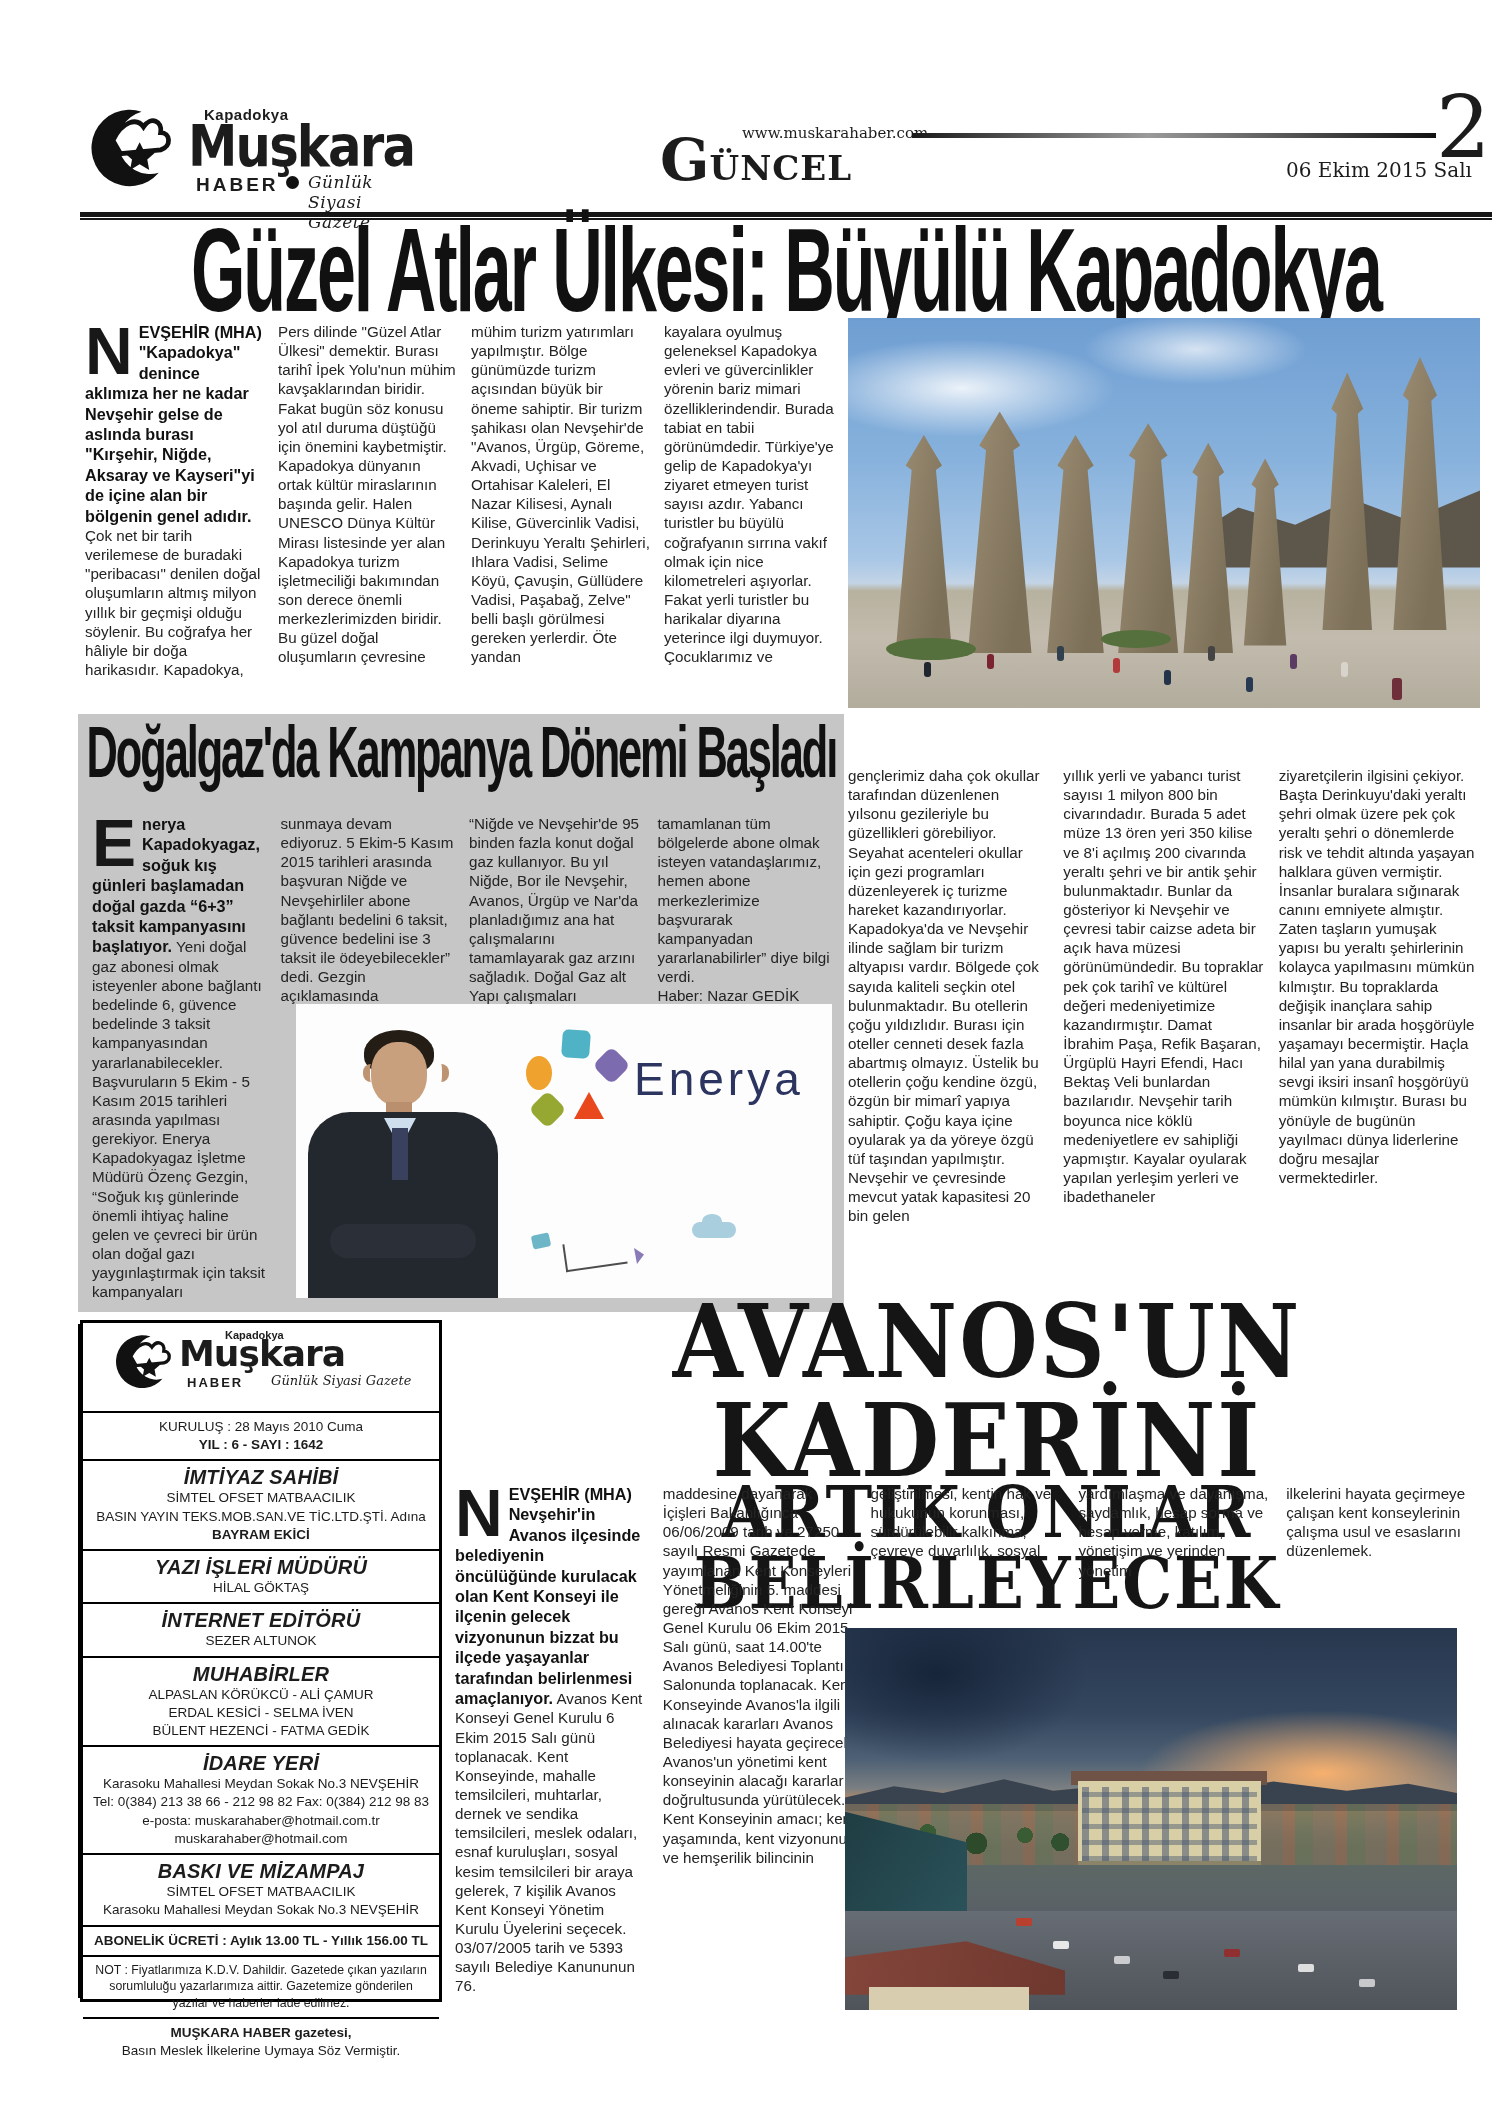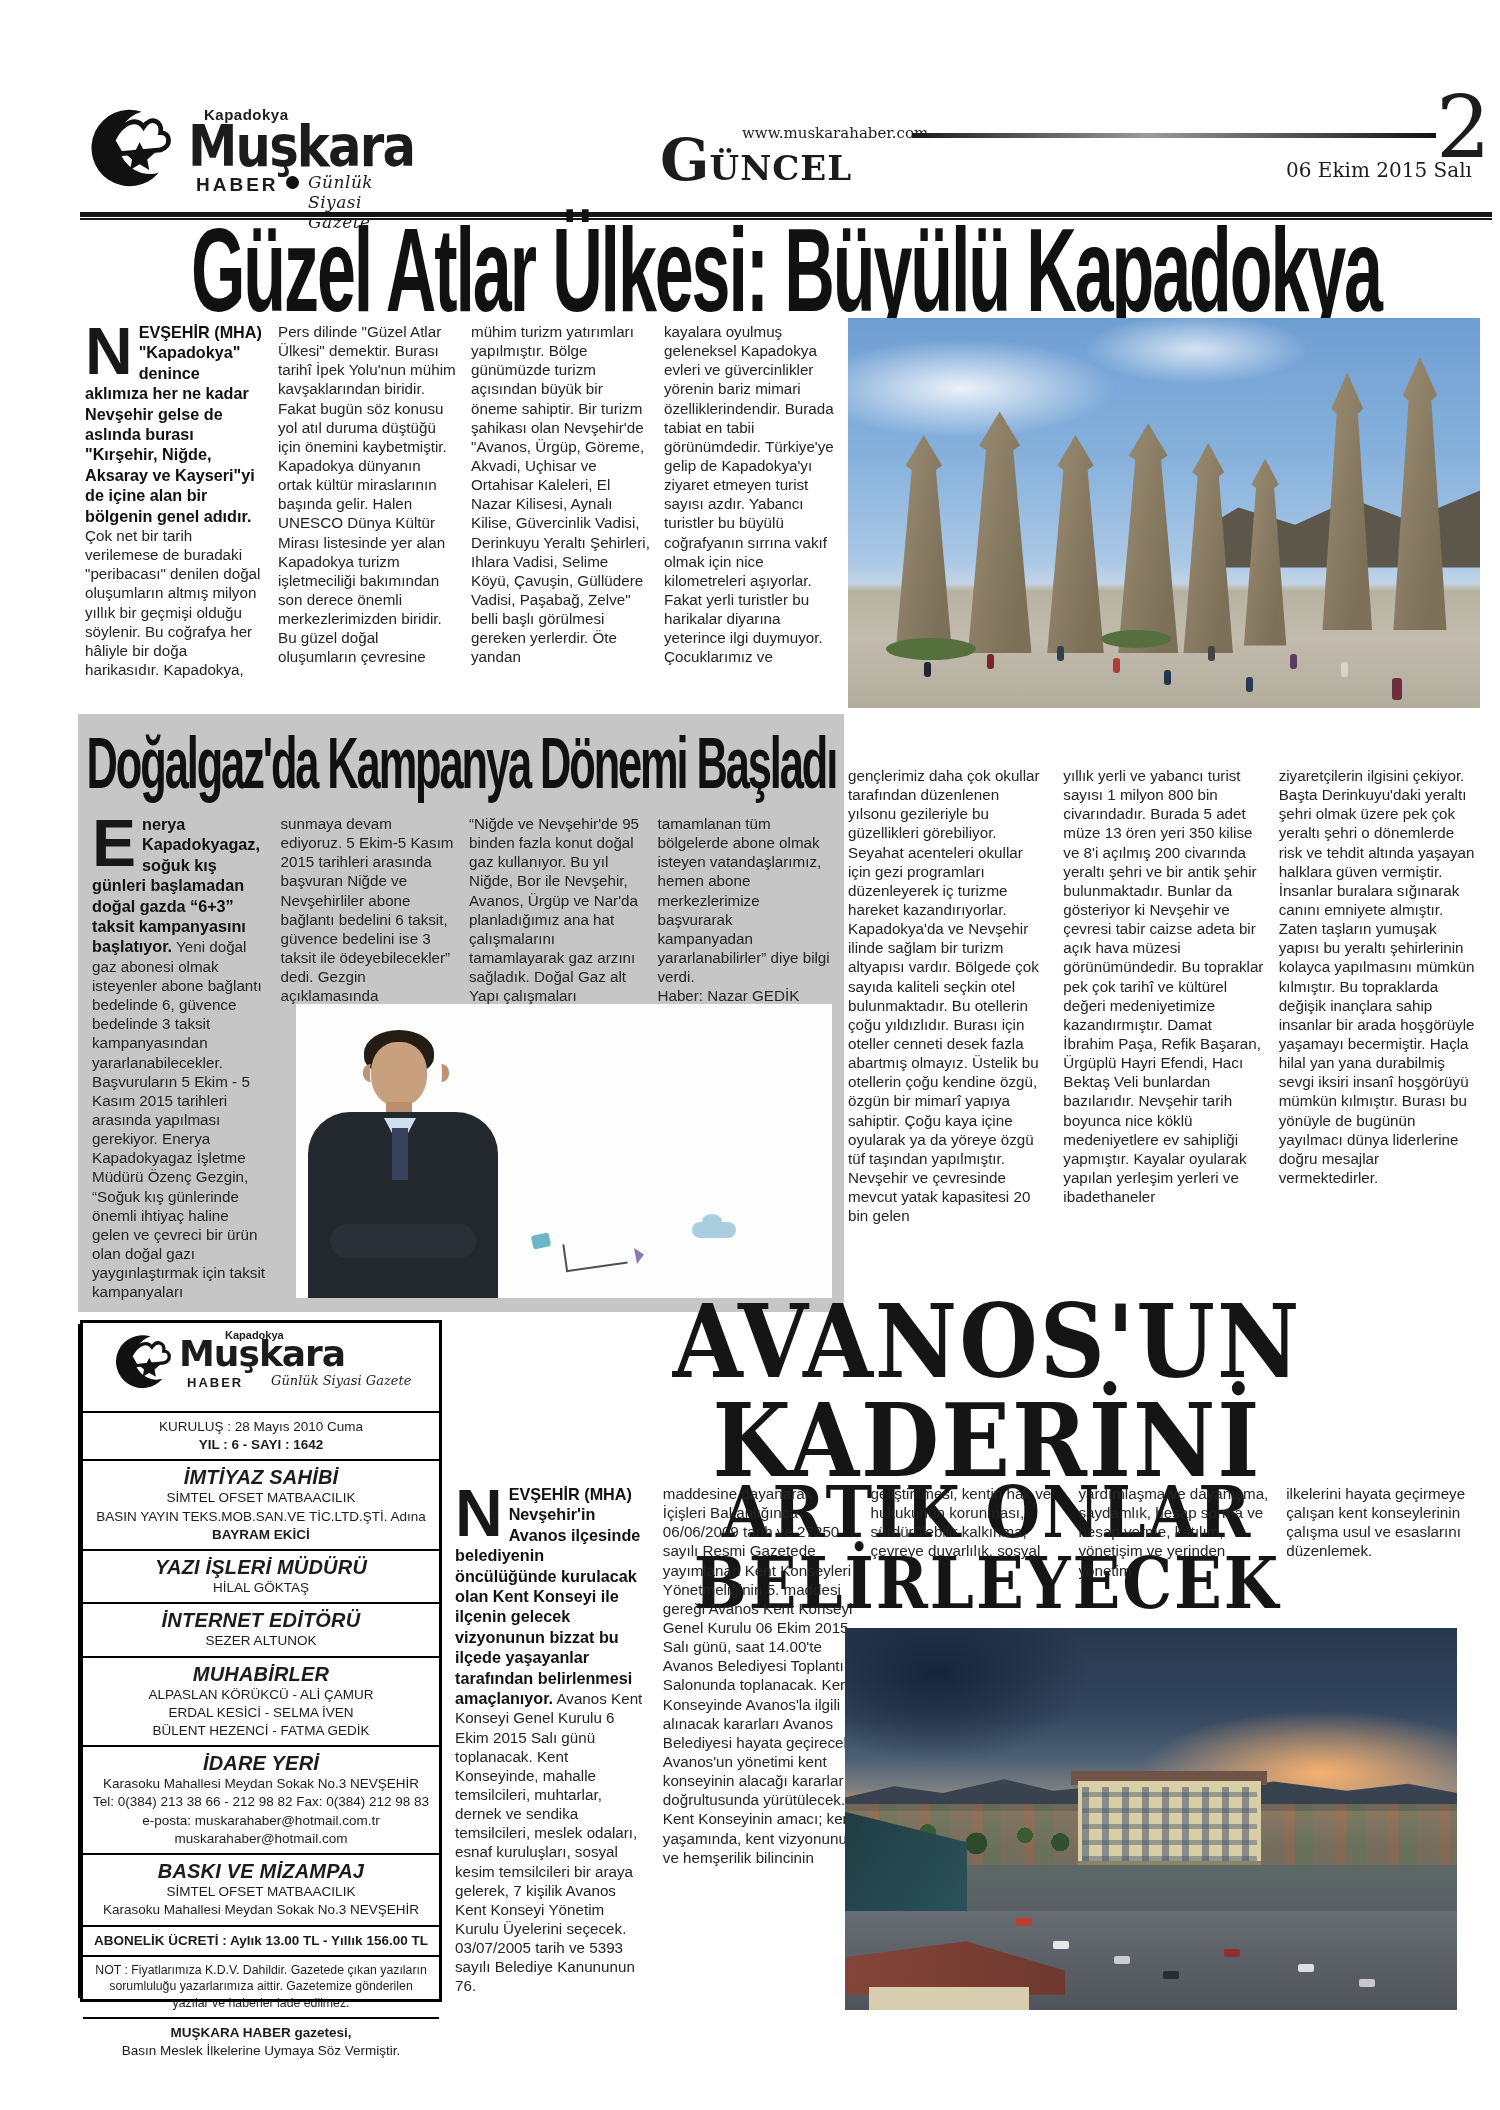--- a/index.html
+++ b/index.html
@@ -52,21 +52,21 @@
             radial-gradient(ellipse 160px 50px at 55% 8%,rgba(255,255,255,.7),transparent 70%),
             linear-gradient(180deg,#6f9ed2 0%,#86b1dc 35%,#a9c7e6 62%,#c3d4e6 68%,#b7b19f 70%,#c3bcae 82%,#b2ac9d 100%);}
   .rock{position:absolute;background:linear-gradient(100deg,#a5977c,#7d7059 70%);
         clip-path:polygon(50% 0,68% 14%,62% 16%,78% 100%,22% 100%,38% 16%,32% 14%);}
   .ridge{position:absolute;background:#5d564a;}
   .greenpatch{position:absolute;background:#55703c;border-radius:50%;}
   .person{position:absolute;width:7px;height:15px;border-radius:3px;}
 
   
   .graybox{left:78px;top:714px;width:766px;height:598px;background:#c6c6c6;}
-  .h2-gas{position:absolute;left:6px;top:21px;width:754px;height:88px;}
+  .h2-gas{position:absolute;left:6px;top:10px;width:754px;height:88px;}
   .h2-gas .cond{font-size:62px;line-height:1;}
   .gas-cols{position:absolute;left:14px;top:100px;width:740px;}
   .whitepanel{position:absolute;left:218px;top:290px;width:536px;height:294px;background:#fdfdfd;overflow:hidden;}
 
   
   .man{position:absolute;left:12px;bottom:0;width:190px;height:268px;}
   .man .hair{position:absolute;left:56px;top:0;width:70px;height:46px;background:#241d15;border-radius:50% 50% 42% 42%;}
   .man .face{position:absolute;left:63px;top:12px;width:56px;height:64px;background:#c9a07e;border-radius:46%;}
   .man .ears{position:absolute;left:55px;top:34px;width:72px;height:18px;border-left:7px solid #bd9372;border-right:7px solid #bd9372;border-radius:8px;}
   .man .neck{position:absolute;left:78px;top:72px;width:26px;height:16px;background:#b98f6e;}
@@ -255,20 +255,28 @@
     <div class="man">
       <div class="hair"></div>
       <div class="ears"></div>
       <div class="face"></div>
       <div class="neck"></div>
       <div class="shirt"></div>
       <div class="tie"></div>
       <div class="suit"></div>
       <div class="arms"></div>
     </div>
+    <div class="enerya">
+      <div class="shape sh-orange"></div>
+      <div class="shape sh-teal"></div>
+      <div class="shape sh-purple"></div>
+      <div class="shape sh-olive"></div>
+      <div class="shape sh-red"></div>
+      <div class="enerya-text">Enerya</div>
+    </div>
     <div class="doodle-teal"></div>
     <div class="doodle-line"></div>
     <div class="doodle-purple"></div>
     <div class="doodle-cloud"></div>
   </div>
 </div>
 
 <div class="abs masthead">
   <div class="m-row m-logo-row">
     <div class="mini-icon">

